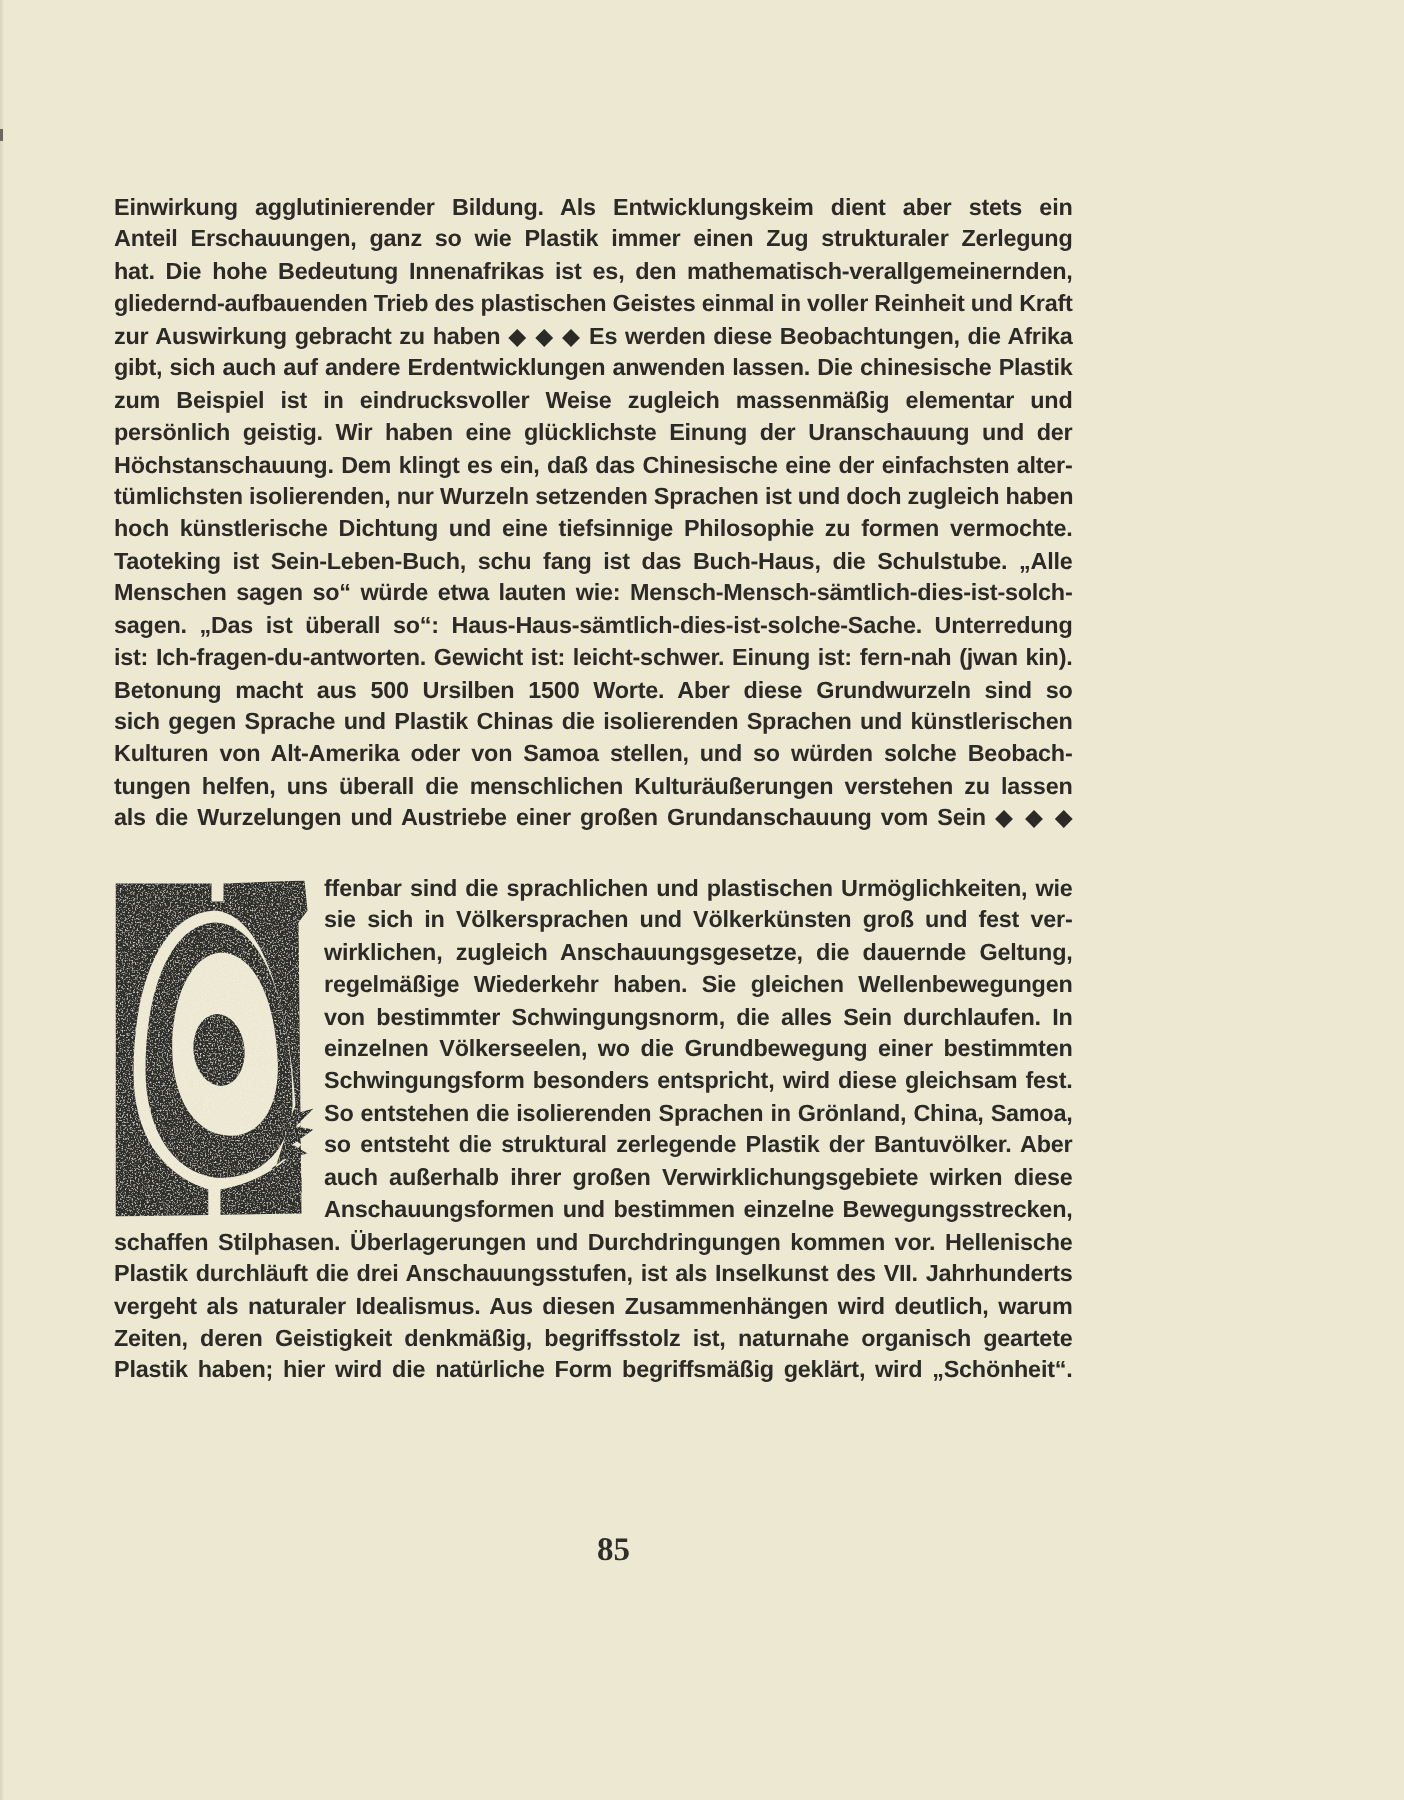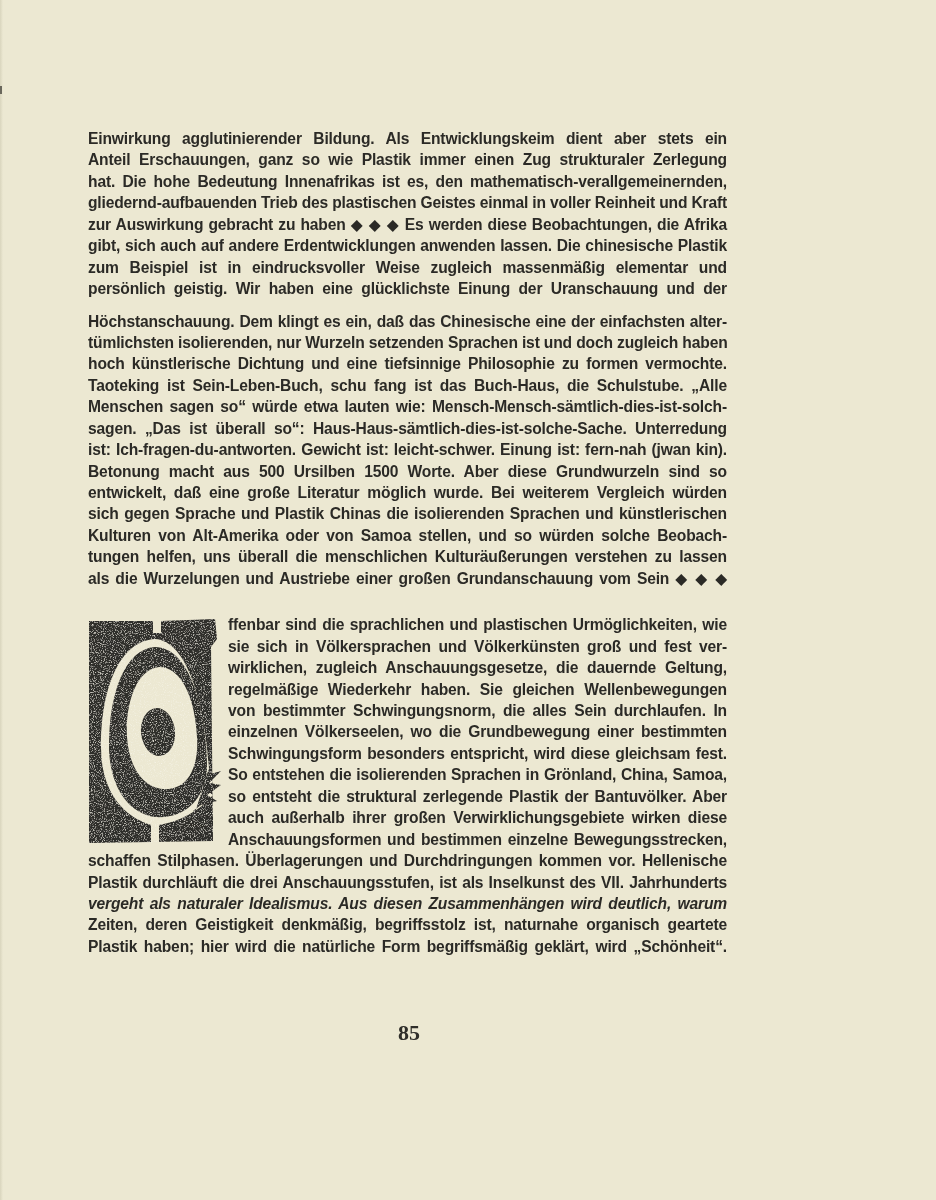--- a/index.html
+++ b/index.html
@@ -22,21 +22,21 @@
     background: linear-gradient(to right, #d9d5bd, #ece8d2);
   }
   .page-edge-mark {
     position: absolute;
     left: 0; top: 86px;
     width: 2px; height: 8px;
     background: #6a675c;
   }
   .text-block {
     position: absolute;
-    left: 88px;
+    left: 76px;
     top: 128px;
     width: 639px;
     font-size: 15.6px;
     line-height: 21.45px;
     font-weight: bold;
     letter-spacing: -0.15px;
   }
   .line {
     display: block;
     white-space: nowrap;
@@ -83,29 +83,28 @@
 <div class="text-block">
   <div>
     <span class="line" style="display: block;"><span style="white-space: nowrap;">Einwirkung agglutinierender Bildung. Als Entwicklungskeim dient aber stets ein</span></span>
     <span class="line" style="display: block;"><span style="white-space: nowrap;">Anteil Erschauungen, ganz so wie Plastik immer einen Zug strukturaler Zerlegung</span></span>
     <span class="line" style="display: block;"><span style="white-space: nowrap;">hat. Die hohe Bedeutung Innenafrikas ist es, den mathematisch-verallgemeinernden,</span></span>
     <span class="line" style="display: block;"><span style="white-space: nowrap; letter-spacing: -0.164907px;">gliedernd-aufbauenden Trieb des plastischen Geistes einmal in voller Reinheit und Kraft</span></span>
     <span class="line" style="display: block;"><span style="white-space: nowrap;">zur Auswirkung gebracht zu haben ◆ ◆ ◆ Es werden diese Beobachtungen, die Afrika</span></span>
     <span class="line" style="display: block;"><span style="white-space: nowrap;">gibt, sich auch auf andere Erdentwicklungen anwenden lassen. Die chinesische Plastik</span></span>
     <span class="line" style="display: block;"><span style="white-space: nowrap;">zum Beispiel ist in eindrucksvoller Weise zugleich massenmäßig elementar und</span></span>
     <span class="line" style="display: block;"><span style="white-space: nowrap;">persönlich geistig. Wir haben eine glücklichste Einung der Uranschauung und der</span></span>
-    <span class="line" style="display: block; margin-top: 11px;"><span style="white-space: nowrap;">Höchstanschauung. Dem klingt es ein, daß das Chinesische eine der einfachsten alter-</span></span>
+    <span class="line" style="display: block;"><span style="white-space: nowrap;">Höchstanschauung. Dem klingt es ein, daß das Chinesische eine der einfachsten alter-</span></span>
     <span class="line" style="display: block;"><span style="white-space: nowrap;">tümlichsten isolierenden, nur Wurzeln setzenden Sprachen ist und doch zugleich haben</span></span>
     <span class="line" style="display: block;"><span style="white-space: nowrap;">hoch künstlerische Dichtung und eine tiefsinnige Philosophie zu formen vermochte.</span></span>
     <span class="line" style="display: block;"><span style="white-space: nowrap;">Taoteking ist Sein-Leben-Buch, schu fang ist das Buch-Haus, die Schulstube. „Alle</span></span>
     <span class="line" style="display: block;"><span style="white-space: nowrap;">Menschen sagen so“ würde etwa lauten wie: Mensch-Mensch-sämtlich-dies-ist-solch-</span></span>
     <span class="line" style="display: block;"><span style="white-space: nowrap;">sagen. „Das ist überall so“: Haus-Haus-sämtlich-dies-ist-solche-Sache. Unterredung</span></span>
     <span class="line" style="display: block;"><span style="white-space: nowrap; letter-spacing: -0.150515px;">ist: Ich-fragen-du-antworten. Gewicht ist: leicht-schwer. Einung ist: fern-nah (jwan kin).</span></span>
     <span class="line" style="display: block;"><span style="white-space: nowrap;">Betonung macht aus 500 Ursilben 1500 Worte. Aber diese Grundwurzeln sind so</span></span>
-    <span class="line" style="display: block;"><span style="white-space: nowrap;">entwickelt, daß eine große Literatur möglich wurde. Bei weiterem Vergleich würden</span></span>
     <span class="line" style="display: block;"><span style="white-space: nowrap;">sich gegen Sprache und Plastik Chinas die isolierenden Sprachen und künstlerischen</span></span>
     <span class="line" style="display: block;"><span style="white-space: nowrap;">Kulturen von Alt-Amerika oder von Samoa stellen, und so würden solche Beobach-</span></span>
     <span class="line" style="display: block;"><span style="white-space: nowrap;">tungen helfen, uns überall die menschlichen Kulturäußerungen verstehen zu lassen</span></span>
     <span class="line" style="display: block;"><span style="white-space: nowrap;">als die Wurzelungen und Austriebe einer großen Grundanschauung vom Sein ◆ ◆ ◆</span></span>
   </div>
 
   <div class="indent-region" style="height: calc(21.45px * 11); margin-top: 25px;">
     <svg class="dropcap" viewBox="0 0 132 224" aria-hidden="true">
       <defs>
         <filter id="grain" x="0" y="0" width="100%" height="100%">
@@ -143,19 +142,19 @@
     <span class="line" style="display: block;"><span style="white-space: nowrap;">Schwingungsform besonders entspricht, wird diese gleichsam fest.</span></span>
     <span class="line" style="display: block;"><span style="white-space: nowrap;">So entstehen die isolierenden Sprachen in Grönland, China, Samoa,</span></span>
     <span class="line" style="display: block;"><span style="white-space: nowrap;">so entsteht die struktural zerlegende Plastik der Bantuvölker. Aber</span></span>
     <span class="line" style="display: block;"><span style="white-space: nowrap;">auch außerhalb ihrer großen Verwirklichungsgebiete wirken diese</span></span>
     <span class="line" style="display: block;"><span style="white-space: nowrap;">Anschauungsformen und bestimmen einzelne Bewegungsstrecken,</span></span>
   </div>
 
   <div>
     <span class="line" style="display: block;"><span style="white-space: nowrap;">schaffen Stilphasen. Überlagerungen und Durchdringungen kommen vor. Hellenische</span></span>
     <span class="line" style="display: block;"><span style="white-space: nowrap;">Plastik durchläuft die drei Anschauungsstufen, ist als Inselkunst des VII. Jahrhunderts</span></span>
-    <span class="line" style="display: block;"><span style="white-space: nowrap; font-style: italic;">vergeht als naturaler Idealismus. Aus diesen Zusammenhängen wird deutlich, warum</span></span>
+    <span class="line" style="display: block;"><span style="white-space: nowrap;">vergeht als naturaler Idealismus. Aus diesen Zusammenhängen wird deutlich, warum</span></span>
     <span class="line" style="display: block;"><span style="white-space: nowrap;">Zeiten, deren Geistigkeit denkmäßig, begriffsstolz ist, naturnahe organisch geartete</span></span>
     <span class="line last" style="display: block;"><span style="white-space: nowrap;">Plastik haben; hier wird die natürliche Form begriffsmäßig geklärt, wird „Schönheit“.</span></span>
   </div>
 </div>
 
 <div class="page-number">85</div>
 
 </body></html>

